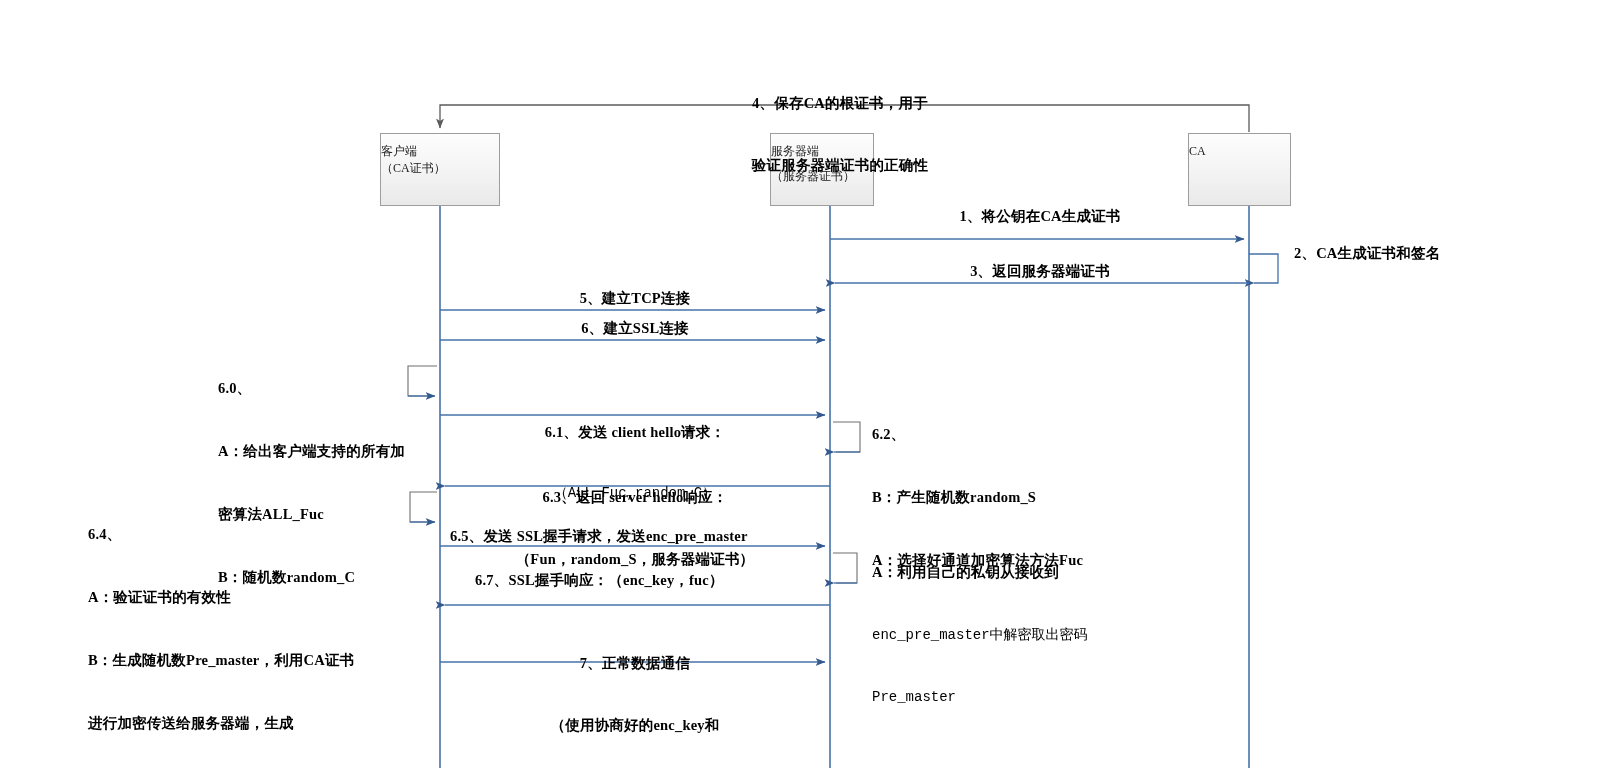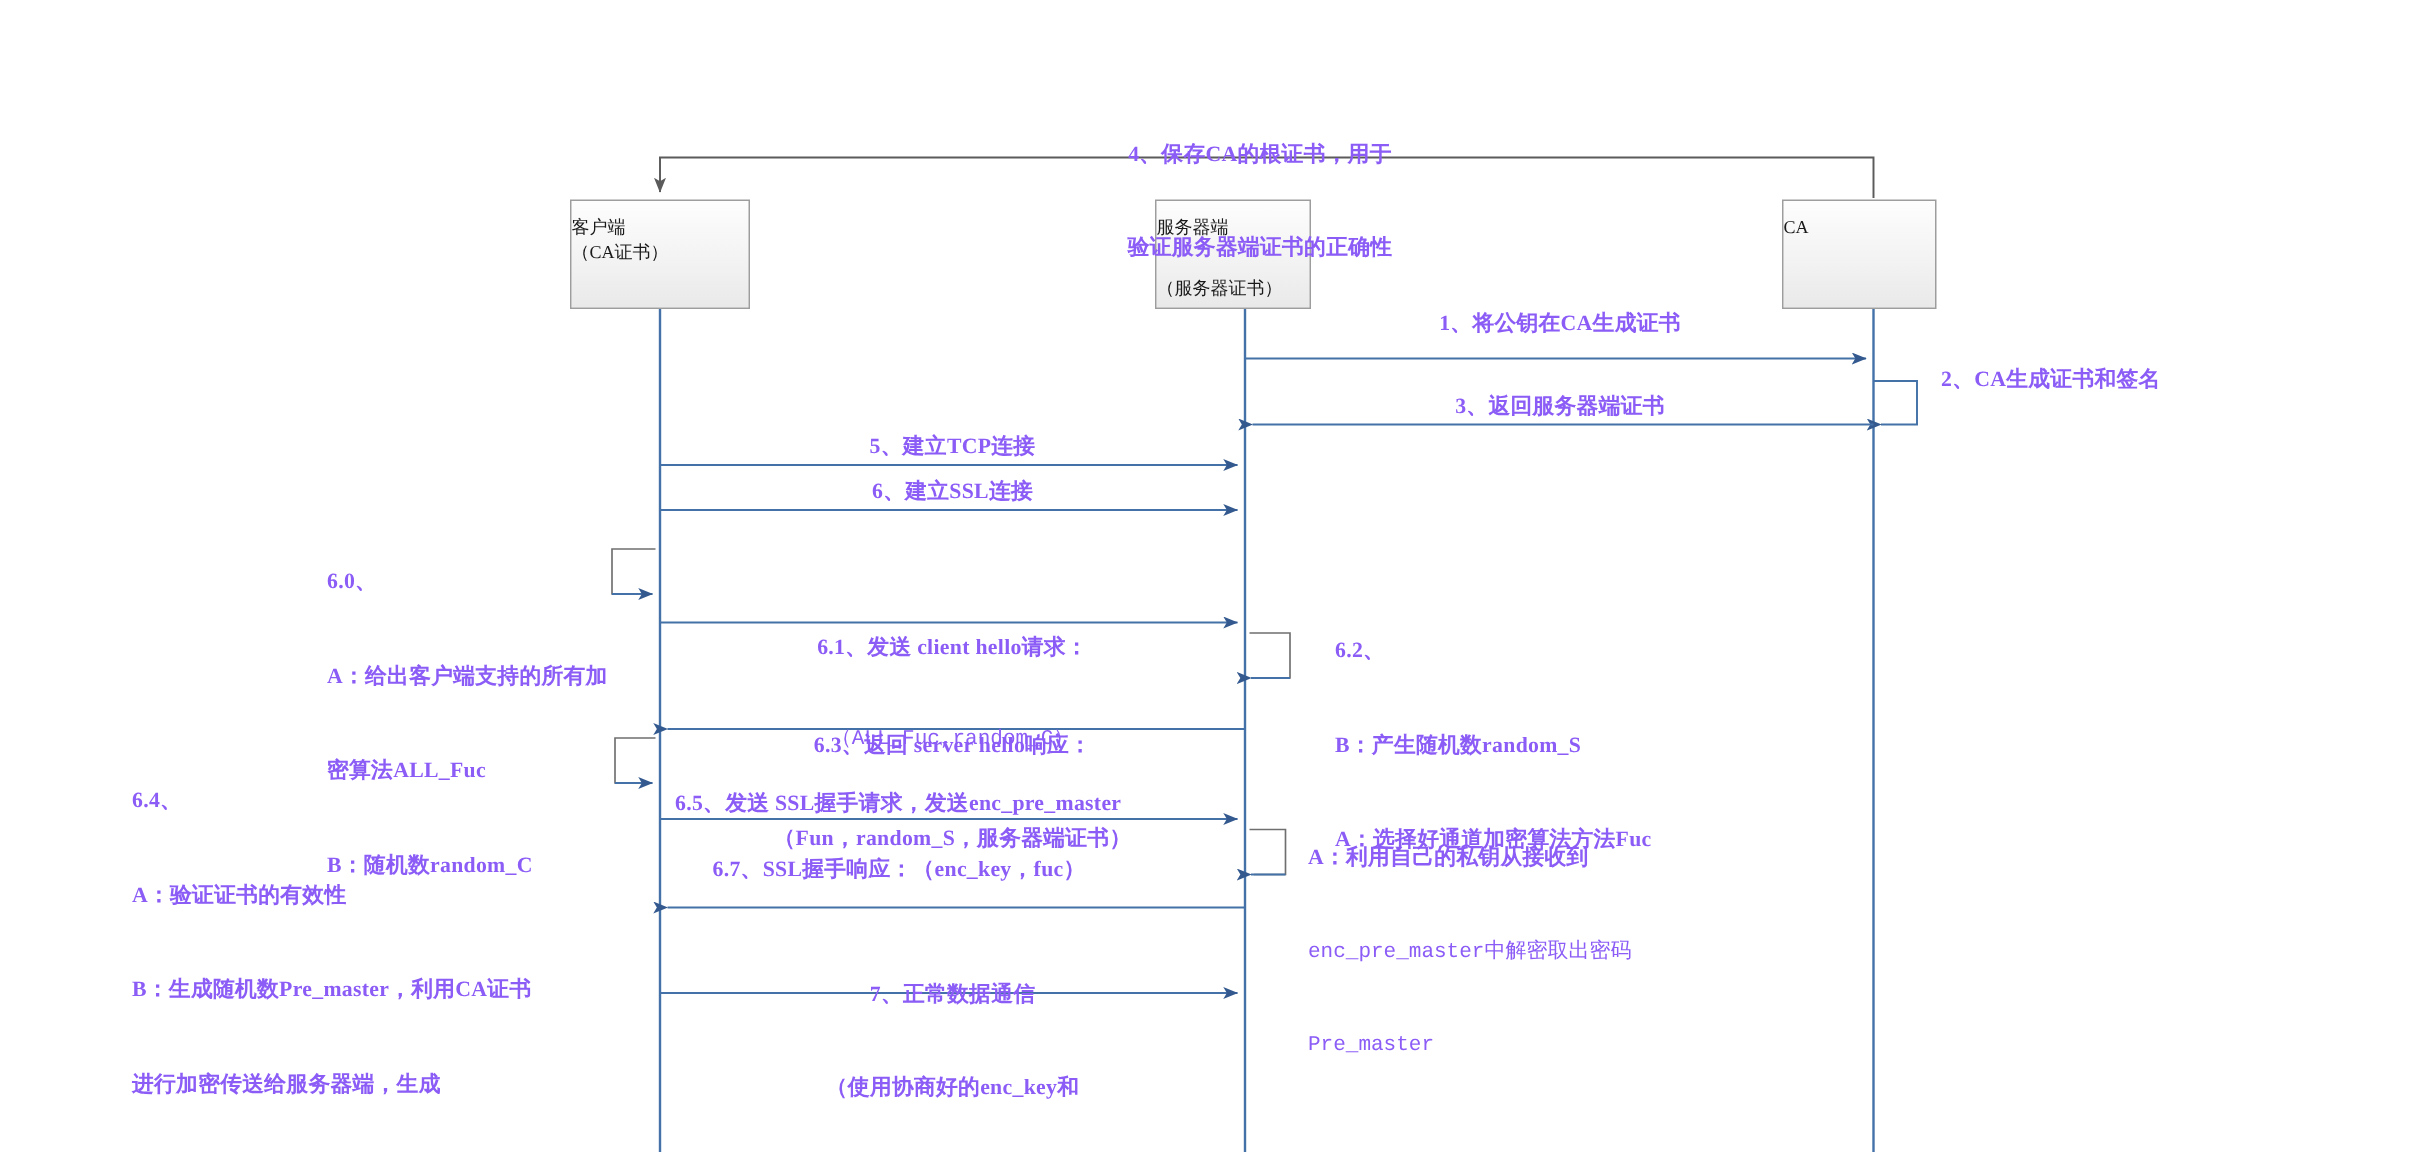--- a/index.html
+++ b/index.html
@@ -36,21 +36,21 @@
     font-size: 12px;
     line-height: 1.45;
     color: #1a1a1a;
     padding-top: 9px;
   }
   .actor-box .line2 { display: block; }
   .lbl {
     position: absolute;
     font-family: "Liberation Serif", "DejaVu Serif", serif;
     font-size: 14.5px;
-    color: #8b5cf6;
+    color: #000000;
     white-space: pre;
     line-height: 1.42;
     font-weight: bold;
     letter-spacing: 0.2px;
   }
   .lbl.note {
     font-weight: bold;
     font-size: 14.5px;
     line-height: 1.45;
   }
@@ -167,21 +167,21 @@
     </g>
   </svg>
 
   <div class="actor-box" style="left:380px; top:133px; width:120px; height:73px;">
     <span>客户端</span>
     <span class="line2">（CA证书）</span>
   </div>
 
   <div class="actor-box" style="left:770px; top:133px; width:104px; height:73px;">
     <span>服务器端</span>
-    <span class="line2" style="margin-top:24px;">（服务器证书）</span>
+    <span class="line2" style="margin-top:8px;">（服务器证书）</span>
   </div>
 
   <div class="actor-box" style="left:1188px; top:133px; width:103px; height:73px;">
     <span>CA</span>
   </div>
 
   <div class="lbl msg" style="left:660px; top:52px; width:360px;">
     <div class="ctr">4、保存CA的根证书，用于</div>
     <div class="ctr">验证服务器端证书的正确性</div>
   </div>
@@ -216,21 +216,21 @@
     
   </div>
 
   <div class="lbl note" style="left:218px; top:336px; width:230px;">
     <div>6.0、</div>
     <div>A：给出客户端支持的所有加</div>
     <div>密算法ALL_Fuc</div>
     <div>B：随机数random_C</div>
   </div>
 
-  <div class="lbl note" style="left:872px; top:382px; width:330px;margin-left:18px;">
+  <div class="lbl note" style="left:872px; top:382px; width:330px;">
     <div>6.2、</div>
     <div>B：产生随机数random_S</div>
     <div>A：选择好通道加密算法方法Fuc</div>
   </div>
 
   <div class="lbl note" style="left:88px; top:482px; width:360px;">
     <div>6.4、</div>
     <div>A：验证证书的有效性</div>
     <div>B：生成随机数Pre_master，利用CA证书</div>
     <div>进行加密传送给服务器端，生成</div>

